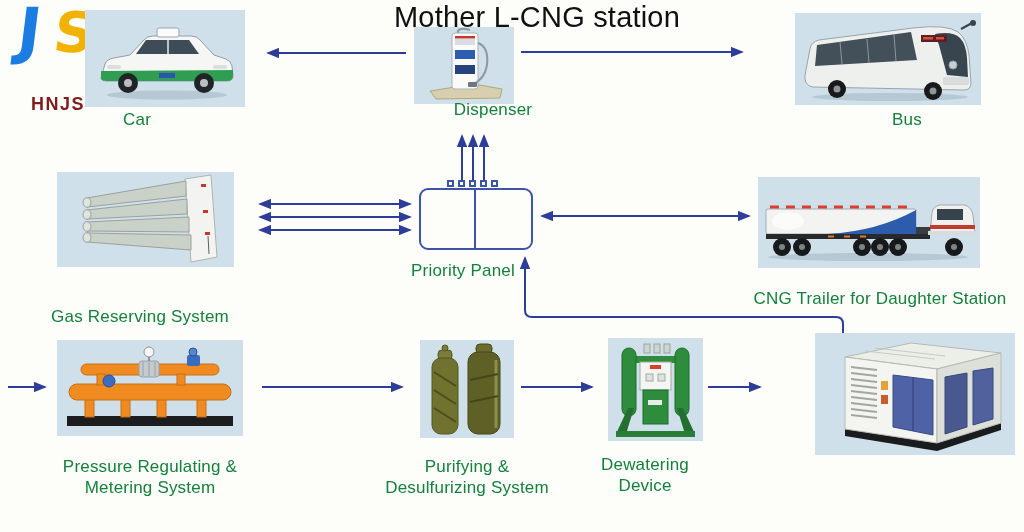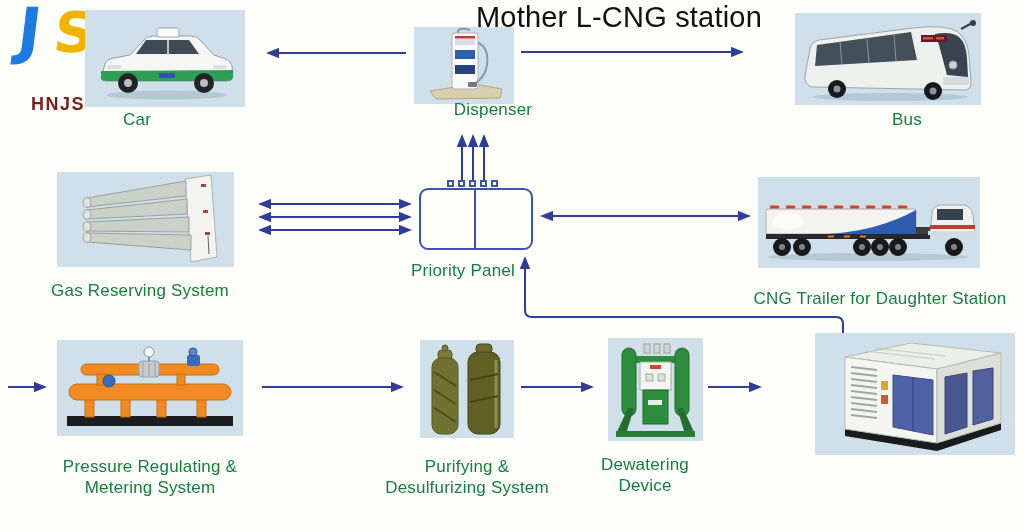--- a/index.html
+++ b/index.html
@@ -2,21 +2,21 @@
 <html><head>
 <meta charset="utf-8">
 <style>
   html,body{margin:0;padding:0;background:#ffffff;}
   .canvas{
     position:relative;width:1024px;height:532px;
     background:#fdfdf9;overflow:hidden;
     font-family:"Liberation Sans",sans-serif;
   }
   .title{
-    position:absolute;left:312px;top:1px;width:450px;text-align:right;
+    position:absolute;left:312px;top:1px;width:450px;text-align:center;
     font-size:29px;font-weight:500;color:#101010;letter-spacing:.2px;
   }
   
   .logo{position:absolute;left:10px;top:4px;width:96px;text-align:center;}
   .logo-mark{position:relative;height:66px;}
   .logo-j,.logo-s{position:absolute;font-weight:bold;font-family:"DejaVu Sans",sans-serif;transform:skewX(-7deg);}
   .logo-j{left:8px;top:-6px;font-size:62px;line-height:66px;color:#1b7ce2;}
   .logo-s{left:44px;top:-2px;font-size:56px;line-height:62px;color:#f2b300;}
   .logo-text{font-size:18px;font-weight:bold;color:#7f1d1d;letter-spacing:1.5px;margin-top:24px;}
   
@@ -159,21 +159,21 @@
         <polygon points="30,61 134,63 134,78 30,70"></polygon>
       </g>
       <g fill="#dfe4dd" stroke="#99a29a">
         <ellipse cx="30" cy="30.5" rx="4" ry="4.8"></ellipse>
         <ellipse cx="30" cy="42.5" rx="4" ry="4.8"></ellipse>
         <ellipse cx="30" cy="54.5" rx="4" ry="4.8"></ellipse>
         <ellipse cx="30" cy="65.5" rx="4" ry="4.8"></ellipse>
       </g>
     </svg>
   </div>
-  <div class="label" style="left:30px;top:280px;width:220px">Gas Reserving System</div>
+  <div class="label" style="left:30px;top:306px;width:220px">Gas Reserving System</div>
 
   <div class="label" style="left:393px;top:260px;width:140px">Priority Panel</div>
 
   <div class="img-box" style="left:758px;top:177px;width:222px;height:91px">
     <svg viewBox="0 0 222 91">
       <ellipse cx="110" cy="80" rx="100" ry="4" fill="#a9becb" opacity="0.7"></ellipse>
       <rect x="8" y="32" width="150" height="25" rx="2" fill="#f3f4f1" stroke="#a3abb1"></rect>
       <path d="M70,57 Q120,54 158,33 L158,57 Z" fill="#2c5cab"></path>
       <ellipse cx="30" cy="44" rx="16" ry="9" fill="#fbfbfa" opacity="0.85"></ellipse>
       <g fill="#d7402c">

